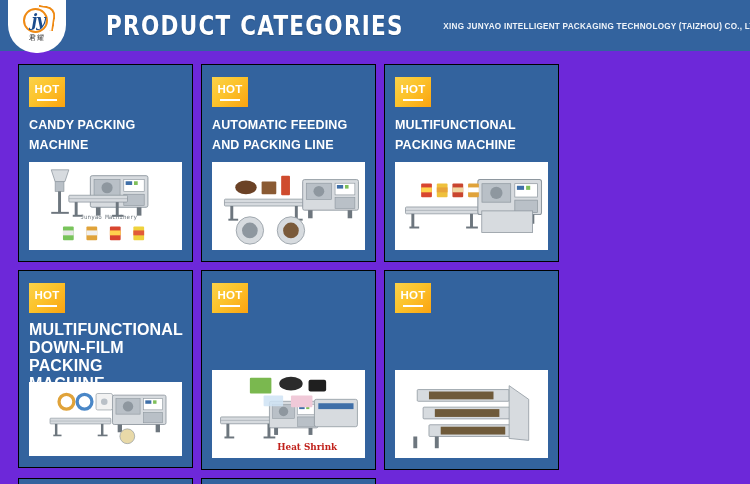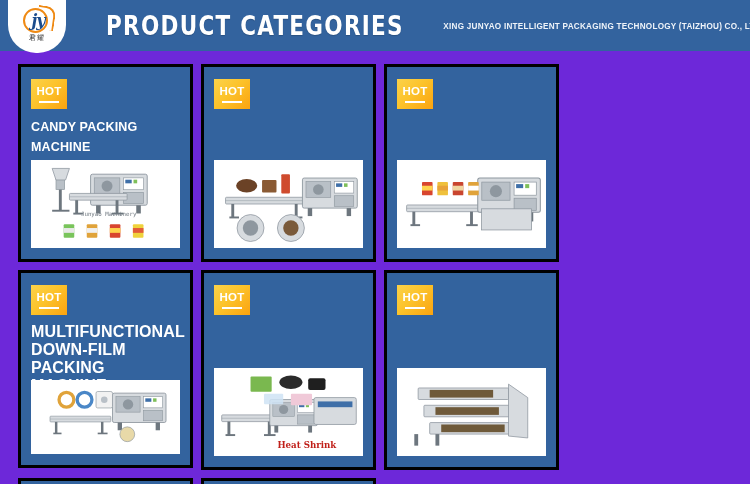--- a/index.html
+++ b/index.html
@@ -71,21 +71,21 @@
   .grid{
     position:absolute;left:18px;top:64px;
     width:714px;
     display:flex;flex-wrap:wrap;
     gap:8px 8px;
   }
   .card{
     position:relative;
     width:175px;height:198px;
     background:#33639e;
-    border:3px solid #000000;
+    border:1px solid #000000;
     box-sizing:border-box;
     padding:12px 10px 0 10px;
     overflow:hidden;
   }
   .card.row2{height:200px;}
 
   .badge{
     position:relative;
     width:36px;height:30px;
     background:linear-gradient(135deg,#fbd24a 0%,#fcc32b 45%,#fba310 100%);
@@ -189,20 +189,21 @@
               <rect y="4" width="11" height="5" fill="#e25b3a"></rect>
             </g>
           </svg>
         </div>
       </div>
       <div class="card">
         <div class="badge">
           <div class="badge-text">HOT</div>
           <div class="badge-rule"></div>
         </div>
+        <div class="card-title">AUTOMATIC FEEDING AND PACKING LINE</div>
         <div class="thumb">
           <svg viewBox="0 0 155 90" preserveAspectRatio="xMidYMid meet">
             <rect width="155" height="90" fill="#fff"></rect>
             <g transform="translate(12,38)">
               <rect x="0" y="0" width="84" height="7" rx="1" fill="#d7dbdf" stroke="#8e979f" stroke-width=".8"></rect>
               <line x1="0" y1="3.5" x2="84" y2="3.5" stroke="#8e979f" stroke-width=".5"></line>
               <rect x="6" y="7" width="3" height="14" fill="#6d767e"></rect>
               <rect x="72" y="7" width="3" height="14" fill="#6d767e"></rect>
               <line x1="4" y1="21" x2="14" y2="21" stroke="#6d767e" stroke-width="2"></line>
               <line x1="68" y1="21" x2="80" y2="21" stroke="#6d767e" stroke-width="2"></line>
@@ -226,20 +227,21 @@
             <circle cx="80" cy="70" r="14" fill="#d7dbdf" stroke="#8e979f" stroke-width=".8"></circle>
             <circle cx="80" cy="70" r="8" fill="#7a5a3a"></circle>
           </svg>
         </div>
       </div>
       <div class="card">
         <div class="badge">
           <div class="badge-text">HOT</div>
           <div class="badge-rule"></div>
         </div>
+        <div class="card-title">MULTIFUNCTIONAL PACKING MACHINE</div>
         <div class="thumb">
           <svg viewBox="0 0 155 90" preserveAspectRatio="xMidYMid meet">
             <rect width="155" height="90" fill="#fff"></rect>
             <g transform="translate(10,46)">
               <rect x="0" y="0" width="78" height="7" rx="1" fill="#d7dbdf" stroke="#8e979f" stroke-width=".8"></rect>
               <line x1="0" y1="3.5" x2="78" y2="3.5" stroke="#8e979f" stroke-width=".5"></line>
               <rect x="6" y="7" width="3" height="14" fill="#6d767e"></rect>
               <rect x="66" y="7" width="3" height="14" fill="#6d767e"></rect>
               <line x1="4" y1="21" x2="14" y2="21" stroke="#6d767e" stroke-width="2"></line>
               <line x1="62" y1="21" x2="74" y2="21" stroke="#6d767e" stroke-width="2"></line>

